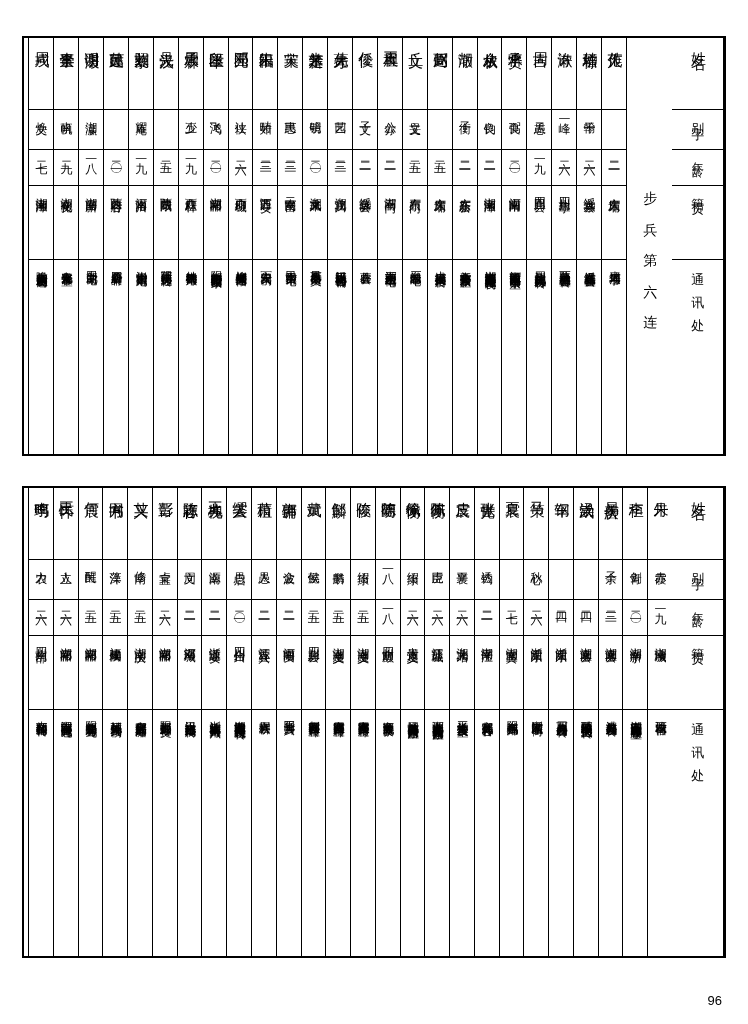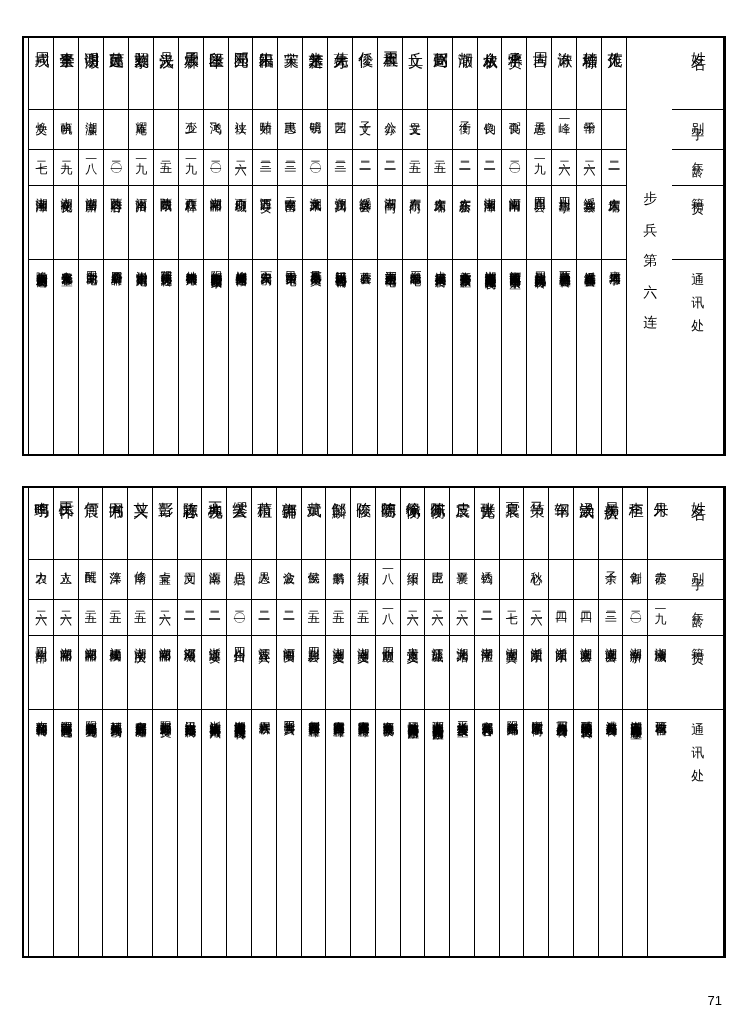--- a/index.html
+++ b/index.html
@@ -1009,14 +1009,14 @@
         </div>
         <div class="cell r-place">
           <span class="vtext-center">四川南部</span>
         </div>
         <div class="cell r-addr">
           <span class="vtext">南部和致祥药铺转</span>
         </div>
       </div>
     </div>
 
-  <div class="pageno">71</div>
+  <div class="pageno">96</div>
 </div>
 
 </body></html>

